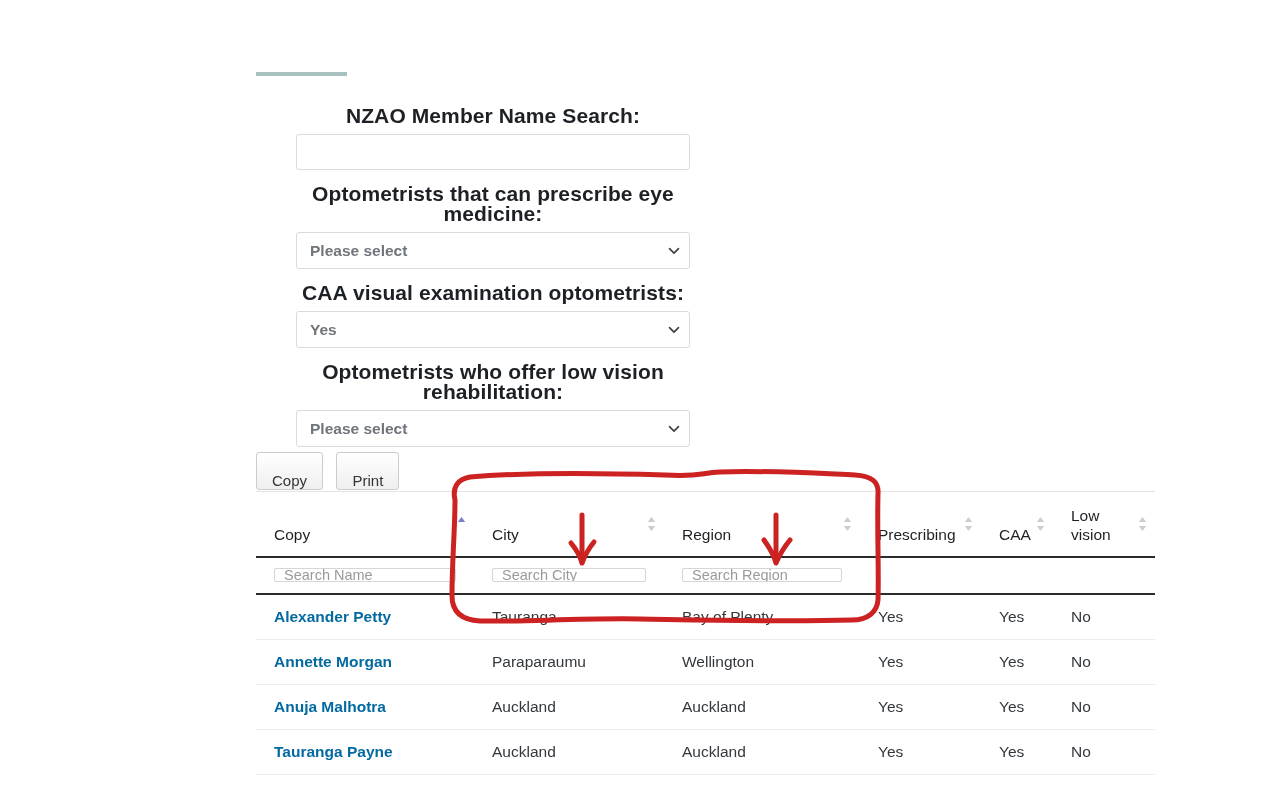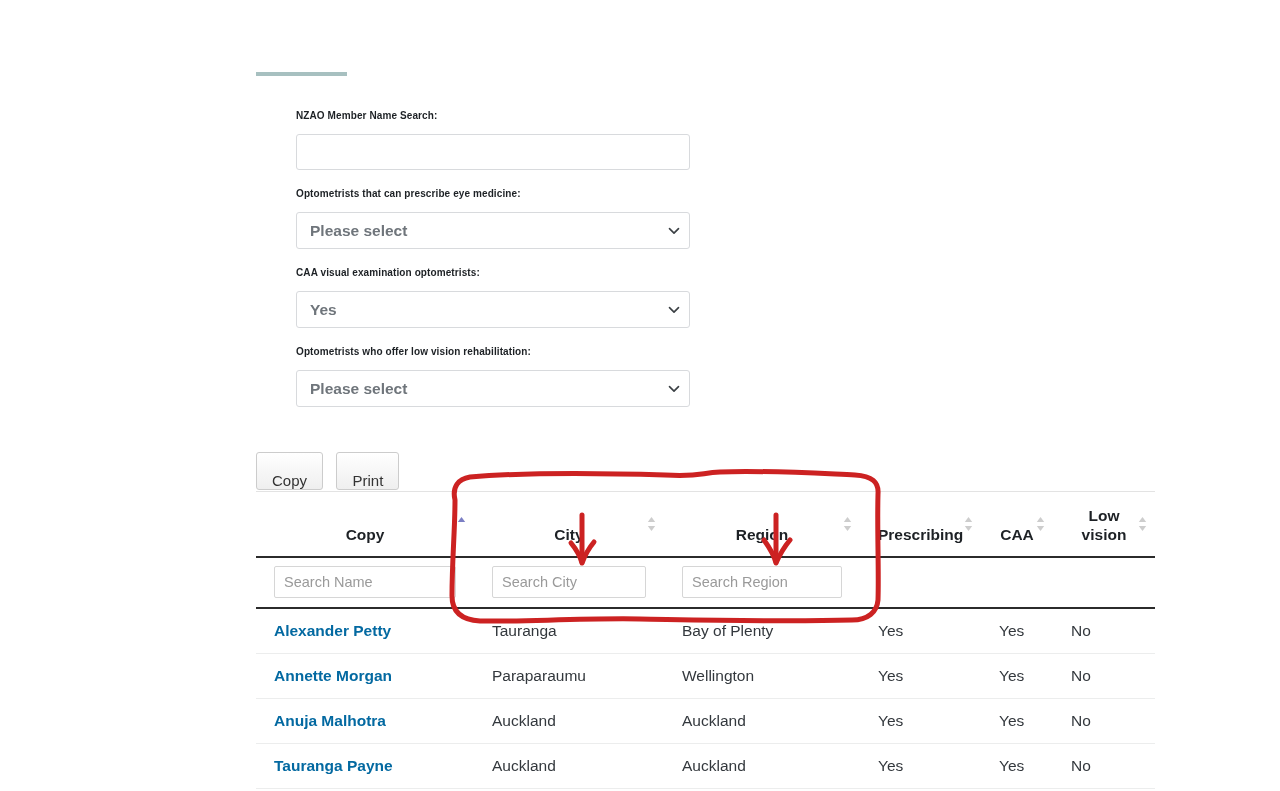--- a/index.html
+++ b/index.html
@@ -35,26 +35,27 @@
   }
 
   
   .form-area {
     position: absolute;
     left: 296px;
     top: 106px;
     width: 394px;
   }
   .field-label {
-    font-size: 10px;
+    font-size: 21px;
     font-weight: bold;
     color: #1d2125;
     line-height: 20px;
     margin: 0 0 8px 0;
     letter-spacing: 0.1px;
+    text-align: center;
   }
   .field-block { margin-bottom: 14px; }
   .text-input {
     display: block;
     box-sizing: border-box;
     width: 394px;
     height: 36px;
     padding: 6px 12px;
     font-family: "Liberation Sans", sans-serif;
     font-size: 15px;
@@ -127,24 +128,24 @@
     width: 899px;
   }
   table.dt {
     width: 899px;
     border-collapse: collapse;
     table-layout: fixed;
     border-top: 1px solid #e3e3e3;
   }
   table.dt thead th {
     position: relative;
-    text-align: center;
+    text-align: left;
     vertical-align: bottom;
     font-size: 15.5px;
-    font-weight: bold;
+    font-weight: normal;
     color: #1d2125;
     padding: 14px 18px 12px 18px;
     border-bottom: 2px solid #2b2b2b;
     line-height: 19px;
   }
   table.dt thead th .th-label { display: block; }
   .sort-ind {
     position: absolute;
     right: 8px;
     top: 24px;
@@ -154,21 +155,21 @@
   .sort-ind svg { display: block; }
 
   
   tr.filter-row td {
     padding: 8px 18px 9px 18px;
     border-bottom: 2px solid #2b2b2b;
   }
   .filter-input {
     box-sizing: border-box;
     width: 100%;
-    height: 32px;
+    height: 14px;
     padding: 4px 9px;
     font-family: "Liberation Sans", sans-serif;
     font-size: 14.5px;
     color: #555555;
     background: #ffffff;
     border: 1px solid #d6d6d6;
     border-radius: 2px;
     outline: none;
   }
   .filter-input::placeholder { color: #9a9a9a; }

